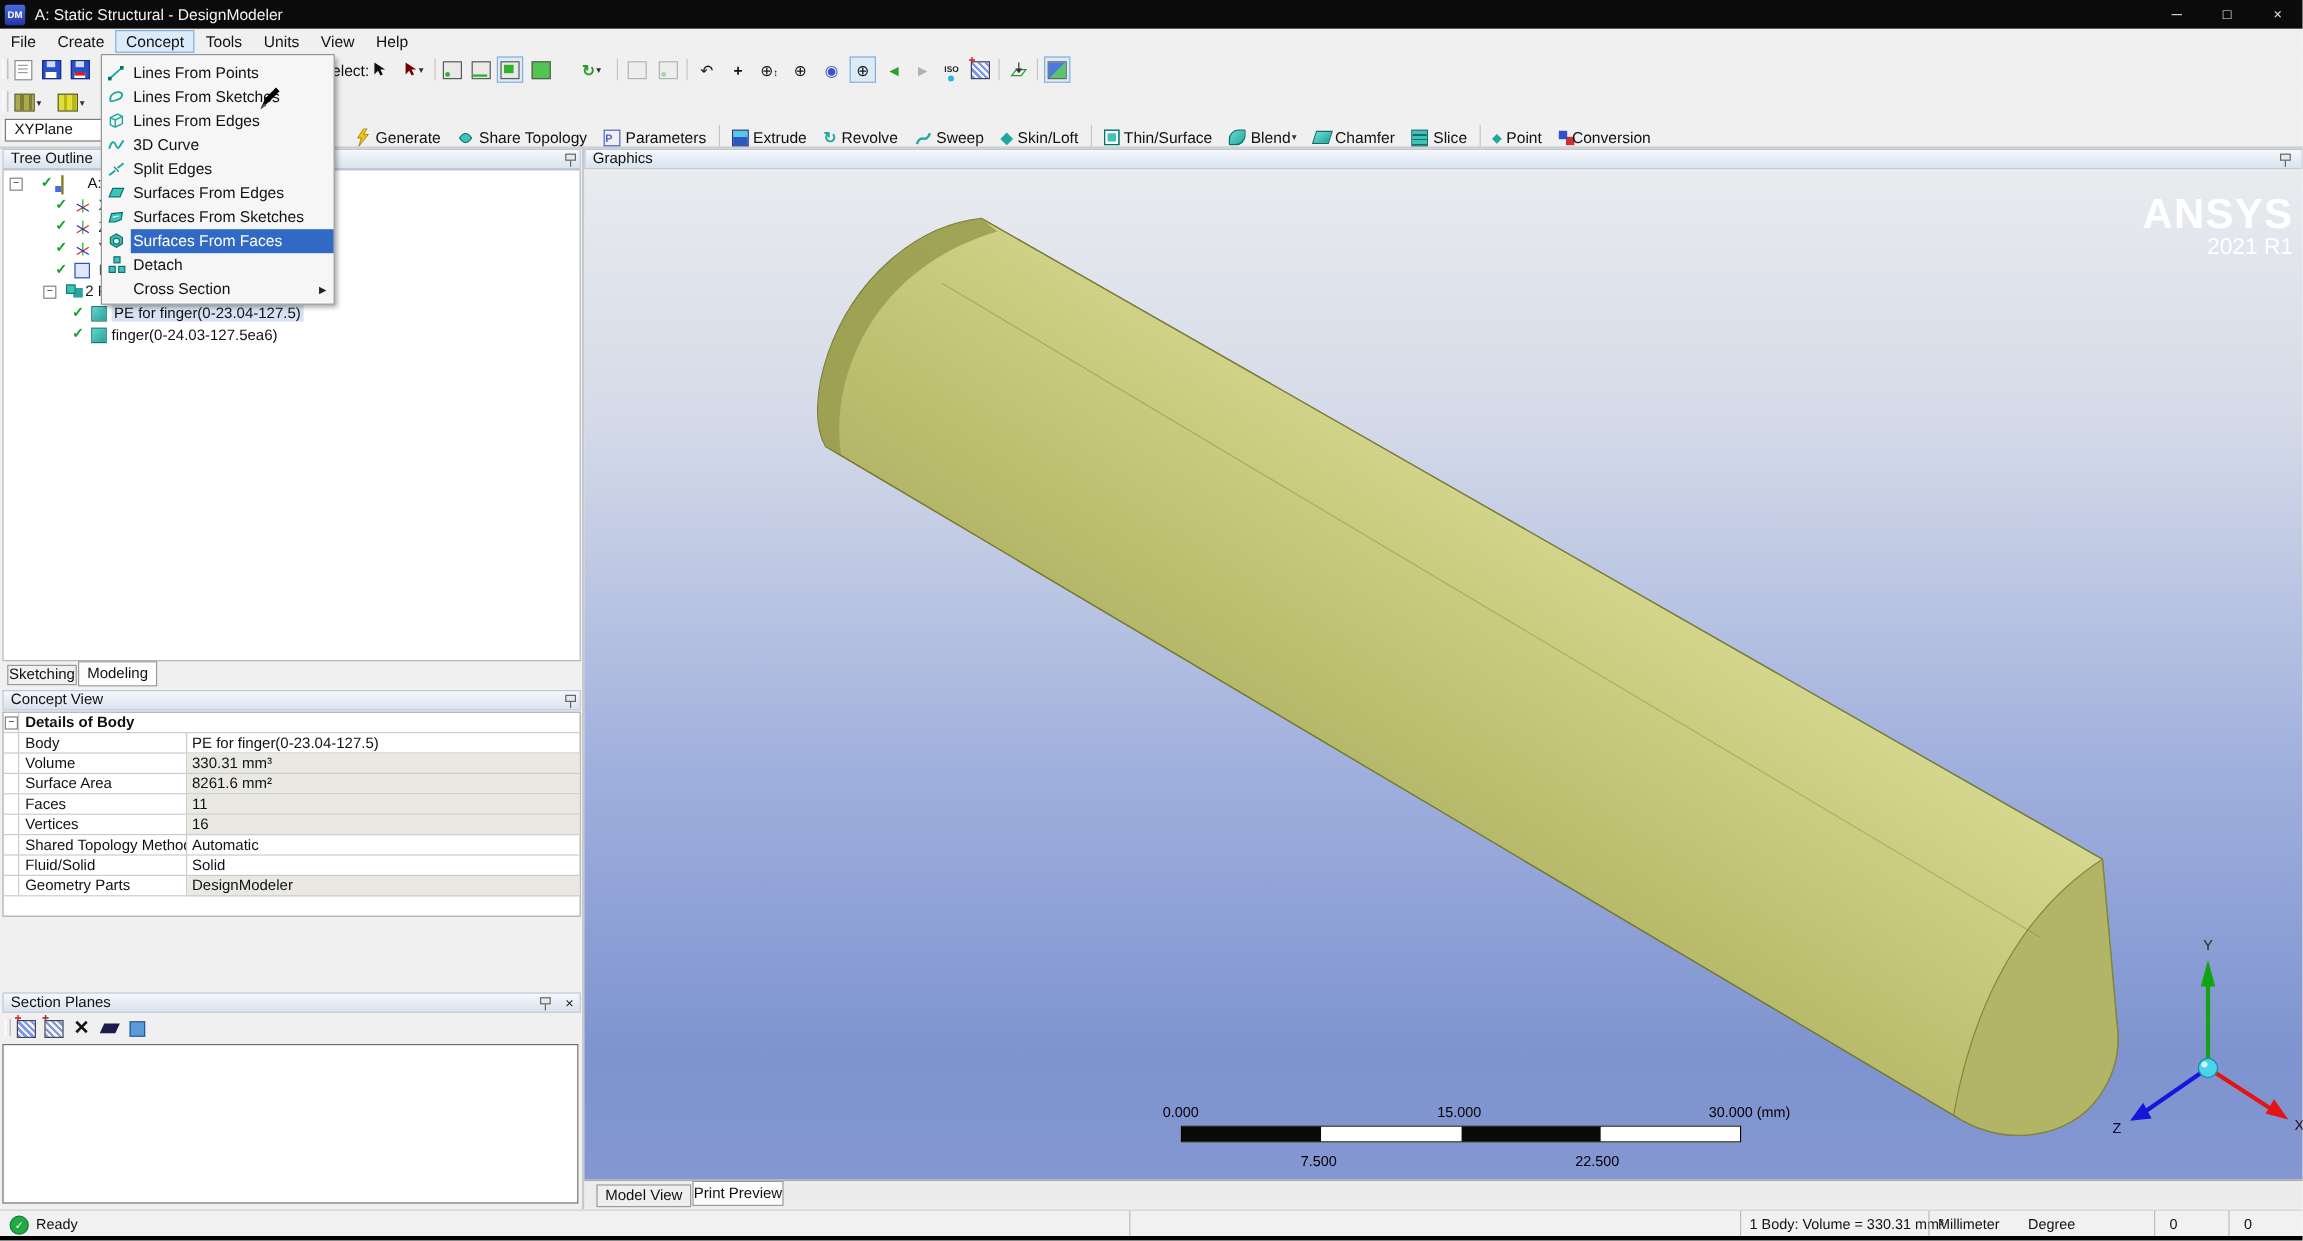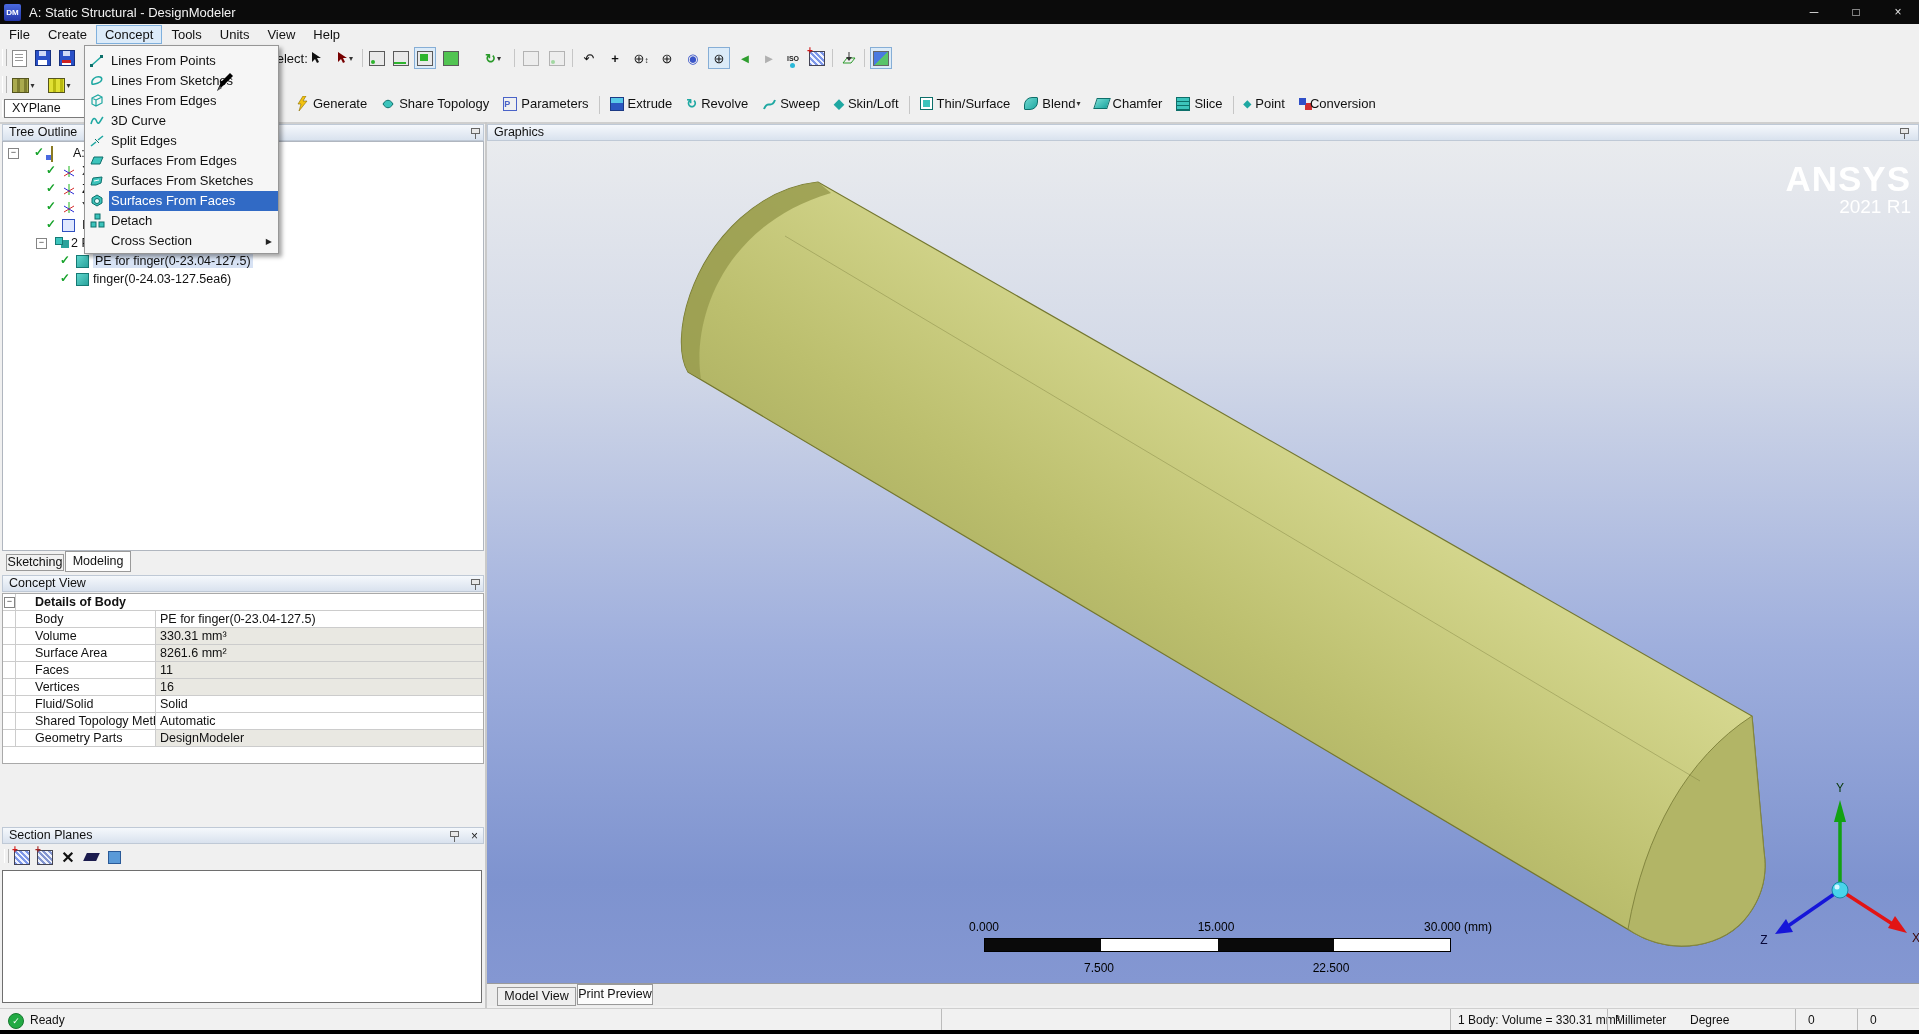--- a/index.html
+++ b/index.html
@@ -42,21 +42,21 @@
   .hatch::before{content:"+";position:absolute;left:-3px;top:-7px;color:#d01818;font-size:10px;font-weight:bold;}
   .iso{font-size:7px;font-weight:bold;color:#222;position:relative;}
   .iso::after{content:"";position:absolute;left:3px;top:8px;width:5px;height:5px;background:#2ab8d8;border-radius:50%;}
   .colorchip{width:14px;height:13px;border:1px solid #666;background:linear-gradient(135deg,#4a7ae0 0 50%,#59c46a 50%);}
   .olv{width:15px;height:13px;border:1px solid #55551e;background:repeating-linear-gradient(90deg,#aaaa4e 0 4px,#7e7e30 4px 7px);}
   .olv.y{background:repeating-linear-gradient(90deg,#e0e034 0 4px,#b8b810 4px 7px);}
   .teal{color:#1fa8a2;font-weight:bold;}
   .combo{position:absolute;left:4px;top:3px;width:110px;height:19px;background:#fff;border:1px solid #7a7a7a;box-sizing:border-box;font-size:12.5px;line-height:17px;padding-left:7px;}
   .combo .ca{position:absolute;right:2px;top:5px;font-size:8px;color:#333;}
   
-  #actions{position:absolute;left:288px;top:0;height:26px;display:flex;align-items:flex-start;}
+  #actions{position:absolute;left:288px;top:0;height:26px;display:flex;align-items:flex-end;}
   .abtn{display:flex;align-items:center;padding:0 7px;font-size:13px;white-space:nowrap;}
   .abtn .ic{margin-right:4px;display:inline-flex;}
   .vsep{width:1px;height:18px;background:#c6c6c6;margin:0 3px;}
   .parm{border:1.5px solid #4a63c8;color:#4a63c8;font-size:9px;font-weight:bold;width:12px;height:12px;line-height:12px;text-align:center;}
   .parm::after{content:"P";}
   .extr{width:12px;height:12px;border:1px solid #1c3a85;background:linear-gradient(180deg,#58c8e8 0 40%,#2b57c0 40%);}
   .tsur{width:11px;height:11px;background:#3cc4bc;border:1px solid #0d6f6a;box-shadow:inset 0 0 0 2px #fff;}
   .blnd{width:12px;height:11px;background:linear-gradient(135deg,#6fd8d0,#1fa8a2);border:1px solid #0d6f6a;border-radius:8px 1px 8px 1px;}
   .chmf{width:12px;height:9px;background:linear-gradient(135deg,#6fd8d0,#1fa8a2);border:1px solid #0d6f6a;transform:skewX(-18deg);}
   .slce{width:12px;height:12px;border:1px solid #0d6f6a;background:repeating-linear-gradient(180deg,#3cc4bc 0 3px,#0d6f6a 3px 4px);}
@@ -81,21 +81,21 @@
   .ico-import{width:11px;height:11px;border:1px solid #3050c0;background:#dfe8ff;}
   .ico-parts{width:6px;height:6px;background:#3cc4bc;border:1px solid #157a74;box-shadow:6px 3px 0 0 #2aa39c;}
   .ico-body{width:11px;height:11px;background:linear-gradient(135deg,#5fd6cd,#2aa39c);border:1px solid #157a74;}
   
   .mtab{position:absolute;box-sizing:border-box;border:1px solid #9a9a9a;font-size:12.5px;text-align:center;background:#f1f1f1;}
   .mtab.on{background:#fdfdfd;}
   
   #dvtable{position:absolute;left:2px;top:593px;width:482px;height:171px;background:#fff;border:1px solid #a9a9a9;box-sizing:border-box;font-size:12.5px;}
   .dvr{display:flex;height:17px;box-sizing:border-box;}
   .dvg{width:12px;border-right:1px solid #ccc;border-bottom:1px solid #ccc;position:relative;}
-  .dvl{width:140px;padding:1px 19px;border-right:1px solid #ccc;border-bottom:1px solid #ccc;box-sizing:border-box;white-space:nowrap;overflow:hidden;}
+  .dvl{width:140px;padding:1px 5px;border-right:1px solid #ccc;border-bottom:1px solid #ccc;box-sizing:border-box;white-space:nowrap;overflow:hidden;}
   .dvv{flex:1;padding:1px 4px;border-bottom:1px solid #ccc;box-sizing:border-box;white-space:nowrap;overflow:hidden;}
   .dvv.shaded{background:#e9e8e2;}
   .dvr.h .dvl{flex:1;font-weight:bold;border-right:none;}
   
   #sptb{position:absolute;left:2px;top:846px;width:482px;height:22px;}
   .spi{position:absolute;top:2px;width:20px;height:18px;display:flex;align-items:center;justify-content:center;}
   #splist{position:absolute;left:2px;top:870px;width:480px;height:133px;background:#fff;border:1px solid #6e6e6e;box-sizing:border-box;}
   
   #viewport{position:absolute;left:487px;top:141px;width:1432px;height:842px;background:linear-gradient(180deg,#e9ebee 0%,#d4dae8 25%,#9fafdd 60%,#7e93cf 88%,#8497d2 100%);overflow:hidden;}
   .logo{position:absolute;right:8px;top:20px;text-align:right;color:#fff;}
@@ -414,27 +414,27 @@
         <div class="dvl">Faces</div>
         <div class="dvv shaded">11</div>
       </div>
     <div class="dvr">
         <div class="dvg"></div>
         <div class="dvl">Vertices</div>
         <div class="dvv shaded">16</div>
       </div>
     <div class="dvr">
         <div class="dvg"></div>
+        <div class="dvl">Shared Topology Method</div>
+        <div class="dvv">Automatic</div>
+      </div>
+    <div class="dvr">
+        <div class="dvg"></div>
         <div class="dvl">Fluid/Solid</div>
         <div class="dvv">Solid</div>
-      </div>
-    <div class="dvr">
-        <div class="dvg"></div>
-        <div class="dvl">Shared Topology Method</div>
-        <div class="dvv">Automatic</div>
       </div>
     <div class="dvr">
         <div class="dvg"></div>
         <div class="dvl">Geometry Parts</div>
         <div class="dvv shaded">DesignModeler</div>
       </div>
   </div>
 
   <div class="hdr" style="left:2px;top:827px;width:482px"><span>Section Planes</span><span class="pin" style="left:447px"></span><span class="xclose" style="left:468px">×</span></div>
   <div id="sptb">

